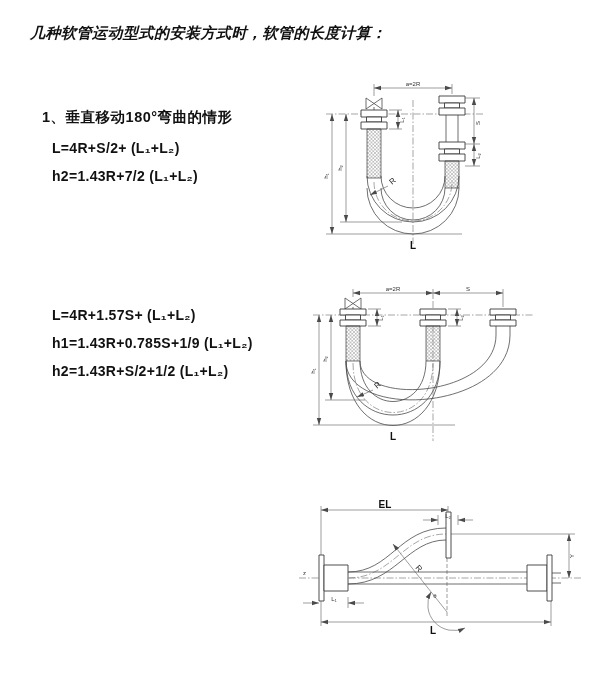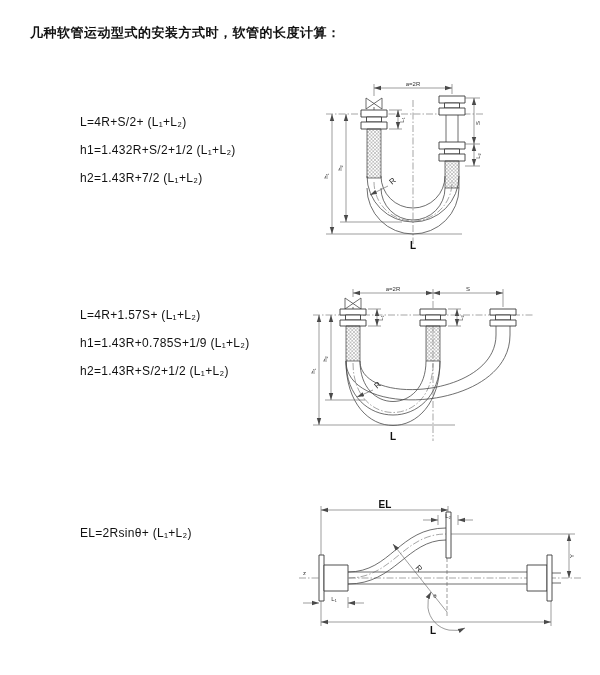--- a/index.html
+++ b/index.html
@@ -3,56 +3,55 @@
 <meta charset="utf-8">
 <style>
   html,body { margin:0; padding:0; }
   body {
     width:600px; height:675px; background:#ffffff;
     font-family:"Liberation Sans", sans-serif; color:#111;
     position:relative; overflow:hidden;
   }
   .doc-title {
     position:absolute; left:30px; top:24px;
-    font-size:13px; font-weight:700; letter-spacing:0.5px;
+    font-size:15px; font-weight:700; letter-spacing:0.5px;font-style:italic;
   }
   .section { position:absolute; left:42px; }
   .heading { font-size:14.5px; font-weight:700; height:26px; letter-spacing:0.5px; }
   .formula {
-    margin-left:38px; font-size:12px; font-weight:400;
+    margin-left:10px; font-size:14px; font-weight:700;
     height:28px; line-height:28px; letter-spacing:0.3px; white-space:nowrap;
   }
   svg.diagram { position:absolute; overflow:visible; }
   svg.diagram * { vector-effect:non-scaling-stroke; }
   .ln   { stroke:#4a4a4a; stroke-width:0.8; fill:none; }
   .thin { stroke:#5a5a5a; stroke-width:0.6; fill:none; }
   .cl   { stroke:#6a6a6a; stroke-width:0.6; fill:none; stroke-dasharray:7 2 1.5 2; }
   .plate{ stroke:#3a3a3a; stroke-width:0.9; fill:#ffffff; }
   .dimt { fill:#333; font-size:6px; font-weight:400; }
   .big  { fill:#111; font-size:10px; font-weight:700; }
 </style>
 </head>
 <body>
 
 <div class="doc-title">几种软管运动型式的安装方式时，软管的长度计算：</div>
 
 <div class="section" style="top:108px">
+  <div class="heading">1、垂直移动180°弯曲的情形</div>
   <div class="formula">L=4R+S/2+ (L₁+L₂)</div>
-  <div class="formula">h1=1.432R+S/2+1/2 (L₁+L₂)</div>
   <div class="formula">h2=1.43R+7/2 (L₁+L₂)</div>
 </div>
 
 <div class="section" style="top:301px">
   <div class="formula">L=4R+1.57S+ (L₁+L₂)</div>
   <div class="formula">h1=1.43R+0.785S+1/9 (L₁+L₂)</div>
   <div class="formula">h2=1.43R+S/2+1/2 (L₁+L₂)</div>
 </div>
 
 <div class="section" style="top:519px">
-  <div class="formula">EL=2Rsinθ+ (L₁+L₂)</div>
 </div>
 
 <svg class="diagram" style="left:312px; top:76px" width="210" height="180" viewBox="0 0 210 180">
   <defs>
     <marker id="ar1" markerWidth="8" markerHeight="8" refX="7" refY="3" orient="auto-start-reverse" markerUnits="userSpaceOnUse">
       <path d="M0,0.8 L7,3 L0,5.2 Z" fill="#4a4a4a"></path>
     </marker>
     <pattern id="br1" width="3.5" height="3.5" patternUnits="userSpaceOnUse">
       <path d="M0,3.5 L3.5,0 M0,0 L3.5,3.5" stroke="#909090" stroke-width="0.5"></path>
     </pattern>

